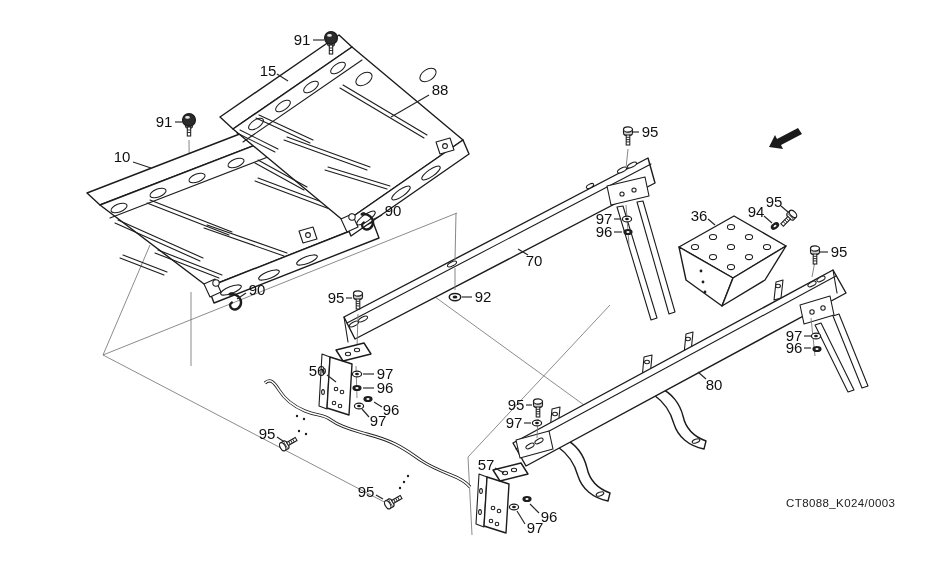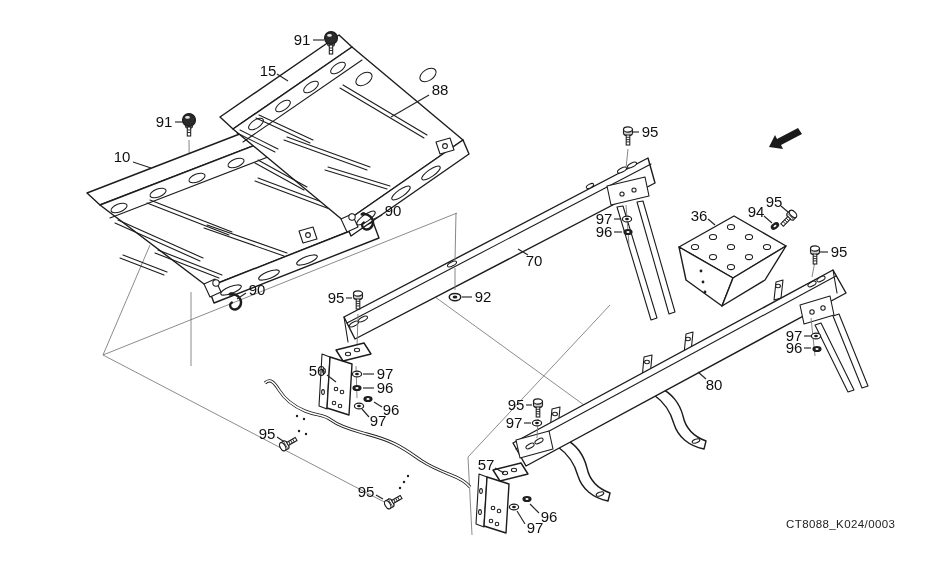--- a/index.html
+++ b/index.html
@@ -8,21 +8,21 @@
   .p{fill:#fff;stroke:#1c1c1c;stroke-width:1.4;stroke-linejoin:round;}
   .p2{fill:#fff;stroke:#1c1c1c;stroke-width:1.1;stroke-linejoin:round;}
   .ln2{fill:none;stroke:#1c1c1c;stroke-width:1.1;stroke-linecap:round;}
   .thin{fill:none;stroke:#6e6e6e;stroke-width:0.8;}
   .axis{fill:none;stroke:#787878;stroke-width:0.9;}
   .slot{fill:#fff;stroke:#1c1c1c;stroke-width:1.05;}
   .hole{fill:#fff;stroke:#1c1c1c;stroke-width:1.05;}
   .dark{fill:#1e1e1e;stroke:none;}
   .callout{font:400 15px "Liberation Sans",sans-serif;fill:#0f0f0f;text-anchor:middle;}
   .leader{stroke:#262626;stroke-width:1.15;}
-  .code{position:absolute;left:786px;top:518px;font:400 11.5px "Liberation Sans",sans-serif;color:#222;letter-spacing:.4px;}
+  .code{position:absolute;left:786px;top:497px;font:400 11.5px "Liberation Sans",sans-serif;color:#222;letter-spacing:.4px;}
 </style>
 </head>
 <body>
 
 <div class="stage">
 <svg width="935" height="569" viewBox="0 0 935 569">
   <defs>
     <g id="bolt-v">
       <path d="M-4.5,-1.5 L-4.5,2.2 L4.5,2.2 L4.5,-1.5" fill="#fff" stroke="#1c1c1c" stroke-width="1.1"></path>
       <ellipse cx="0" cy="-1.5" rx="4.5" ry="2.6" fill="#fff" stroke="#1c1c1c" stroke-width="1.2"></ellipse>

